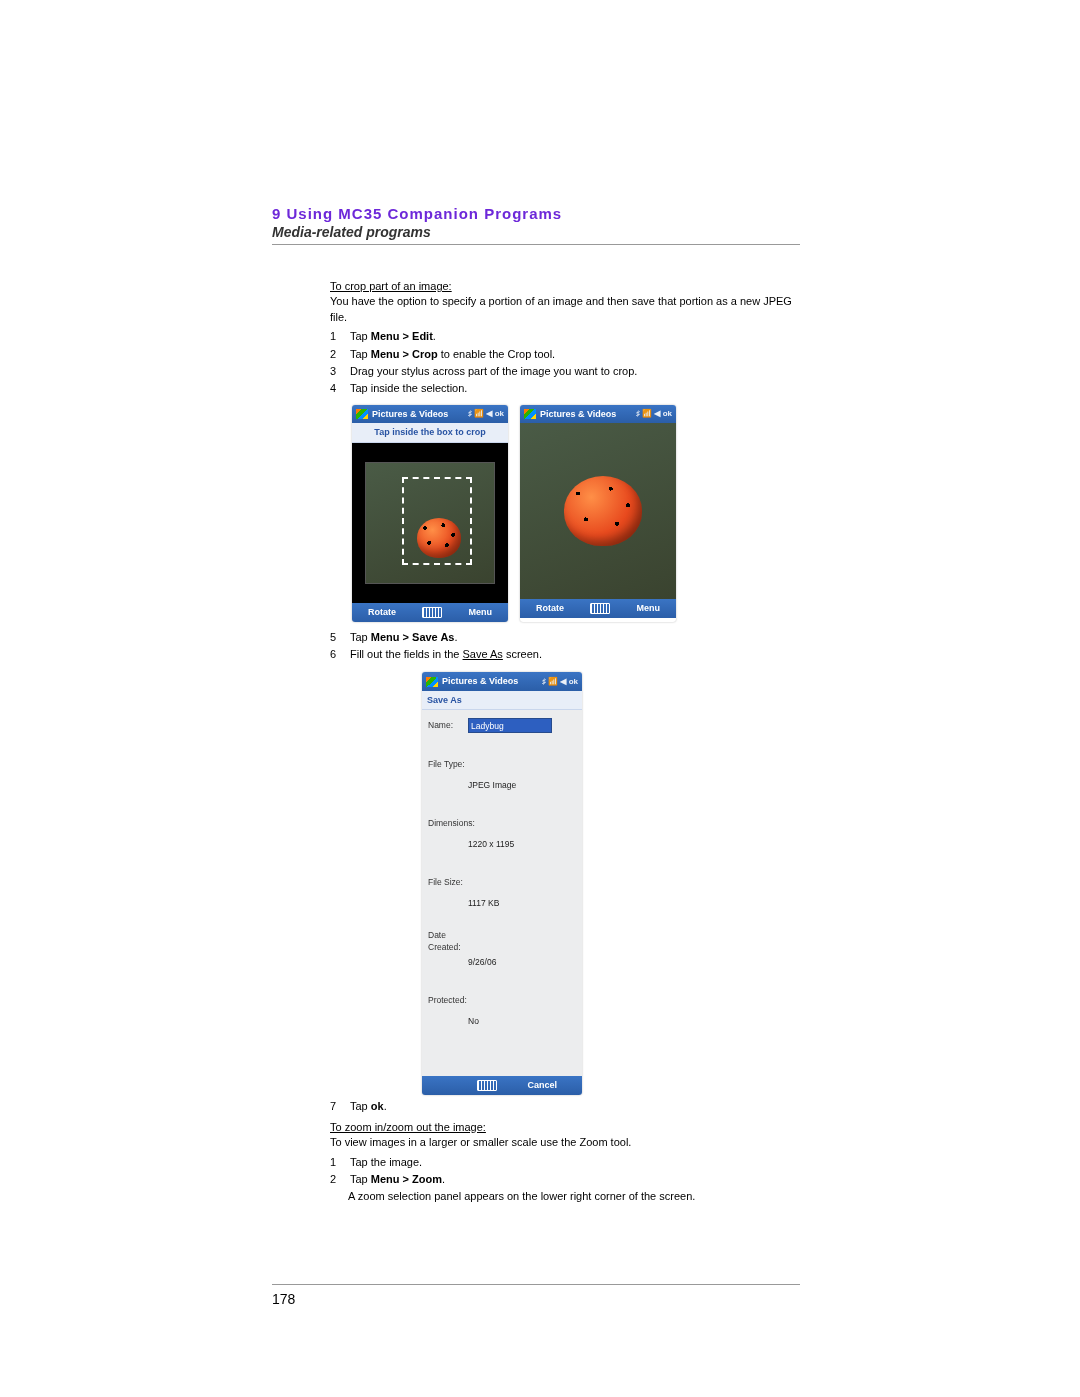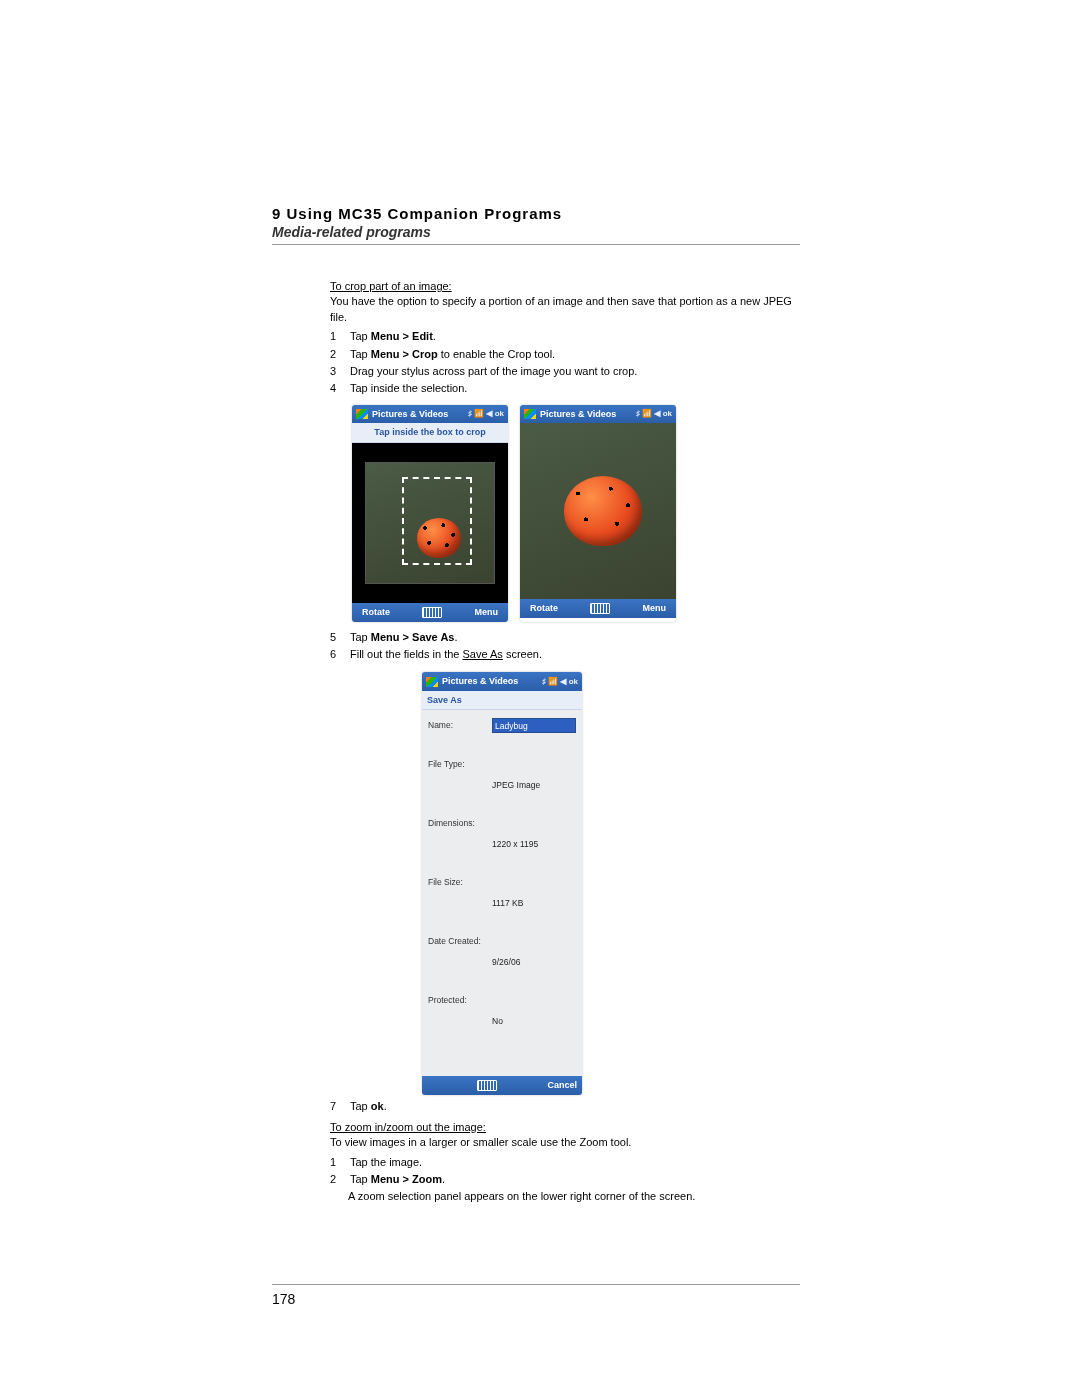--- a/index.html
+++ b/index.html
@@ -15,21 +15,21 @@
     height: 1397px;
     position: relative;
     box-sizing: border-box;
     padding: 205px 280px 120px 272px;
   }
   .chapter-heading {
     font-family: Arial, sans-serif;
     font-size: 15px;
     font-weight: bold;
     letter-spacing: 1px;
-    color: #000000;
+    color: #6d28d9;
   }
   .section-heading {
     font-family: Arial, sans-serif;
     font-size: 14px;
     font-weight: bold;
     font-style: italic;
     color: #333;
     margin-top: 2px;
   }
   .hr {
@@ -141,21 +141,21 @@
   }
   .full-image .bug { width:78px; height:70px; top:30%; left:28%; }
   .dev-footer {
     background: linear-gradient(#3a74c4,#2b5ea8);
     color:#fff;
     display:flex;
     align-items:center;
     justify-content: space-between;
     font-size:9px;
     font-weight:bold;
-    padding:3px 10px;
+    padding:3px 16px;
   }
   .kbd-icon {
     width:18px; height:9px;
     border:1px solid #fff; border-radius:1px;
     background: repeating-linear-gradient(90deg,#fff 0 1px,transparent 1px 3px);
   }
   .saveas-wrap { margin: 10px 0 4px 92px; }
   .saveas-wrap .device { width: 160px; }
   .saveas-head {
     background:#e8eef8; color:#2954a3;
@@ -163,35 +163,35 @@
     padding:3px 5px;
     border-bottom:1px solid #c9d6ec;
   }
   .saveas-body {
     background:#ecedee;
     font-size:8.5px;
     padding:4px 6px 44px 6px;
     min-height:130px;
   }
   .sfield { display:flex; align-items:center; margin:4px 0; }
-  .sfield .lab { width:64px; color:#333; }
+  .sfield .lab { width:40px; color:#333; }
   .sfield .val { color:#222;margin-top:43px; }
   .sfield input {
     font-size:8.5px; height:13px; width:78px;
     border:1px solid #274b8c; padding:0 2px;
     background:#fff; color:#333;
   }
   .sfield input.sel { background:#2d5fc0; color:#fff; }
   .footer-bar {
     background:linear-gradient(#3a74c4,#2b5ea8);
     color:#fff;
     display:flex; align-items:center; justify-content:flex-end;
     gap:16px;
     font-size:9px; font-weight:bold;
-    padding:3px 5px;
+    padding:3px 25px;
   }
   .footer-bar .kbd-icon { margin-right:auto; margin-left:auto; }
   .page-num {
     position:absolute;
     bottom: 90px;
     left: 272px;
     font-size: 14px;
     text-align: right;
   }
   .bottom-rule {

